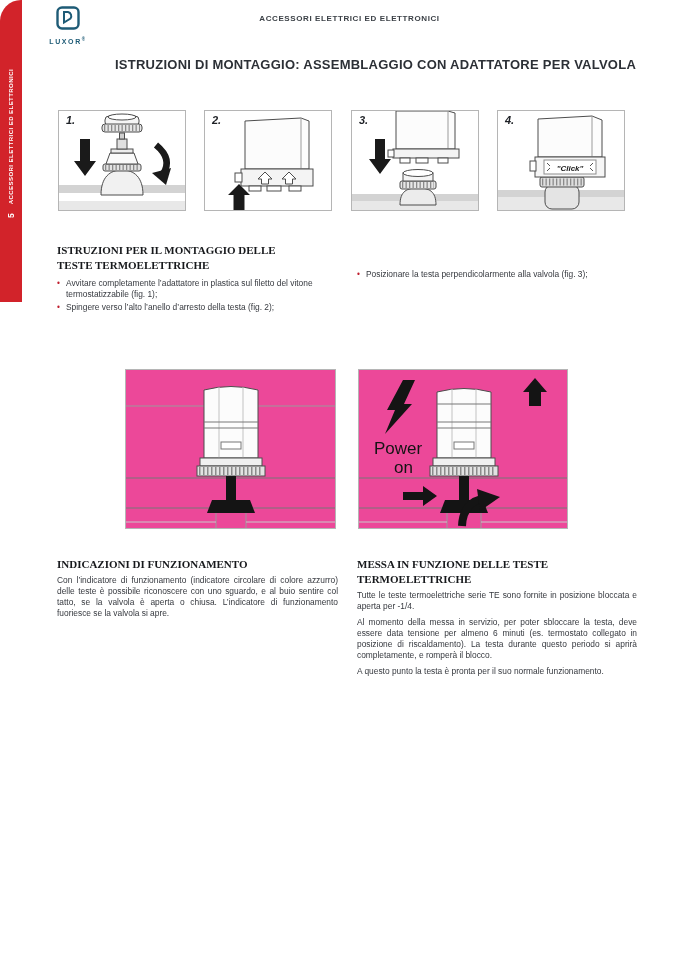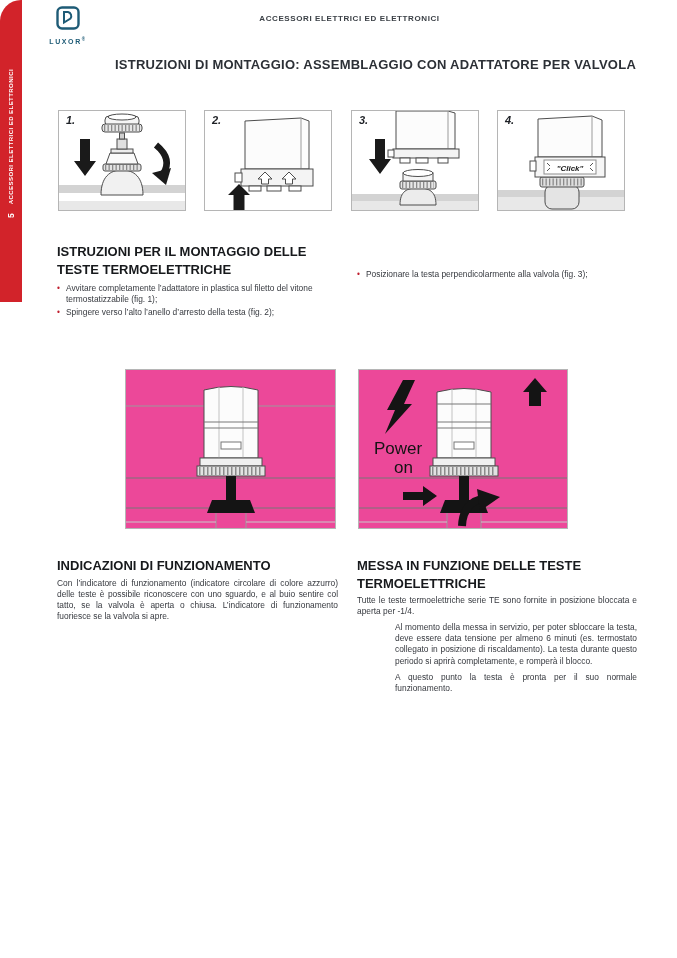--- a/index.html
+++ b/index.html
@@ -31,34 +31,34 @@
   }
   
   .fig{position:absolute;top:110px;width:128px;height:101px;background:#fff;border:1px solid #b5b5b5;box-sizing:border-box;}
   .fig svg{position:absolute;left:0;top:0;width:100%;height:100%;}
   .fig-num{position:absolute;left:7px;top:3px;font-size:11px;font-weight:bold;font-style:italic;color:#1d2025;z-index:2;}
   #fig1{left:58px;} #fig2{left:204px;} #fig3{left:351px;} #fig4{left:497px;}
   
   .col{position:absolute;font-size:8.4px;line-height:1.32;color:#36393f;}
   #mount-left{left:57px;top:243px;width:283px;}
   #mount-right{left:357px;top:243px;width:282px;}
-  .sec-head{font-size:13px;font-weight:bold;color:#17191c;line-height:1.35;}
+  .sec-head{font-size:11px;font-weight:bold;color:#17191c;line-height:1.35;font-family:Liberation Serif, serif;}
   ul.bullets{list-style:none;margin:5px 0 0 0;padding:0;}
   ul.bullets.no-head{margin-top:26px;}
   ul.bullets li{position:relative;padding-left:9px;margin:0 0 2px 0;}
   ul.bullets li::before{content:"•";position:absolute;left:0;top:0;color:#c01f2f;}
   
   .diagram{position:absolute;top:369px;height:160px;background:#ec4899;border:1px solid #b5b5b5;box-sizing:border-box;}
   #diagA{left:125px;width:211px;} #diagB{left:358px;width:210px;}
   .diagram svg{position:absolute;left:0;top:0;width:100%;height:100%;}
   
   #op-left{left:57px;top:557px;width:281px;}
   #op-right{left:357px;top:557px;width:280px;}
   .body-just{margin:3px 0 0 0;text-align:justify;}
-  .body-just + .body-just{margin-top:5px;margin-left:38px;}
+  .body-just + .body-just{margin-top:5px;}
   
   .page-num{position:absolute;left:40px;top:930px;font-size:14px;color:#8f8f8f;}
   .footer-bar{position:absolute;left:30px;top:950px;width:647px;height:8px;background:#d2232a;}
   svg text{font-family:"Liberation Sans", sans-serif;}
 </style>
 </head>
 <body>
 
 <div class="page">
 

